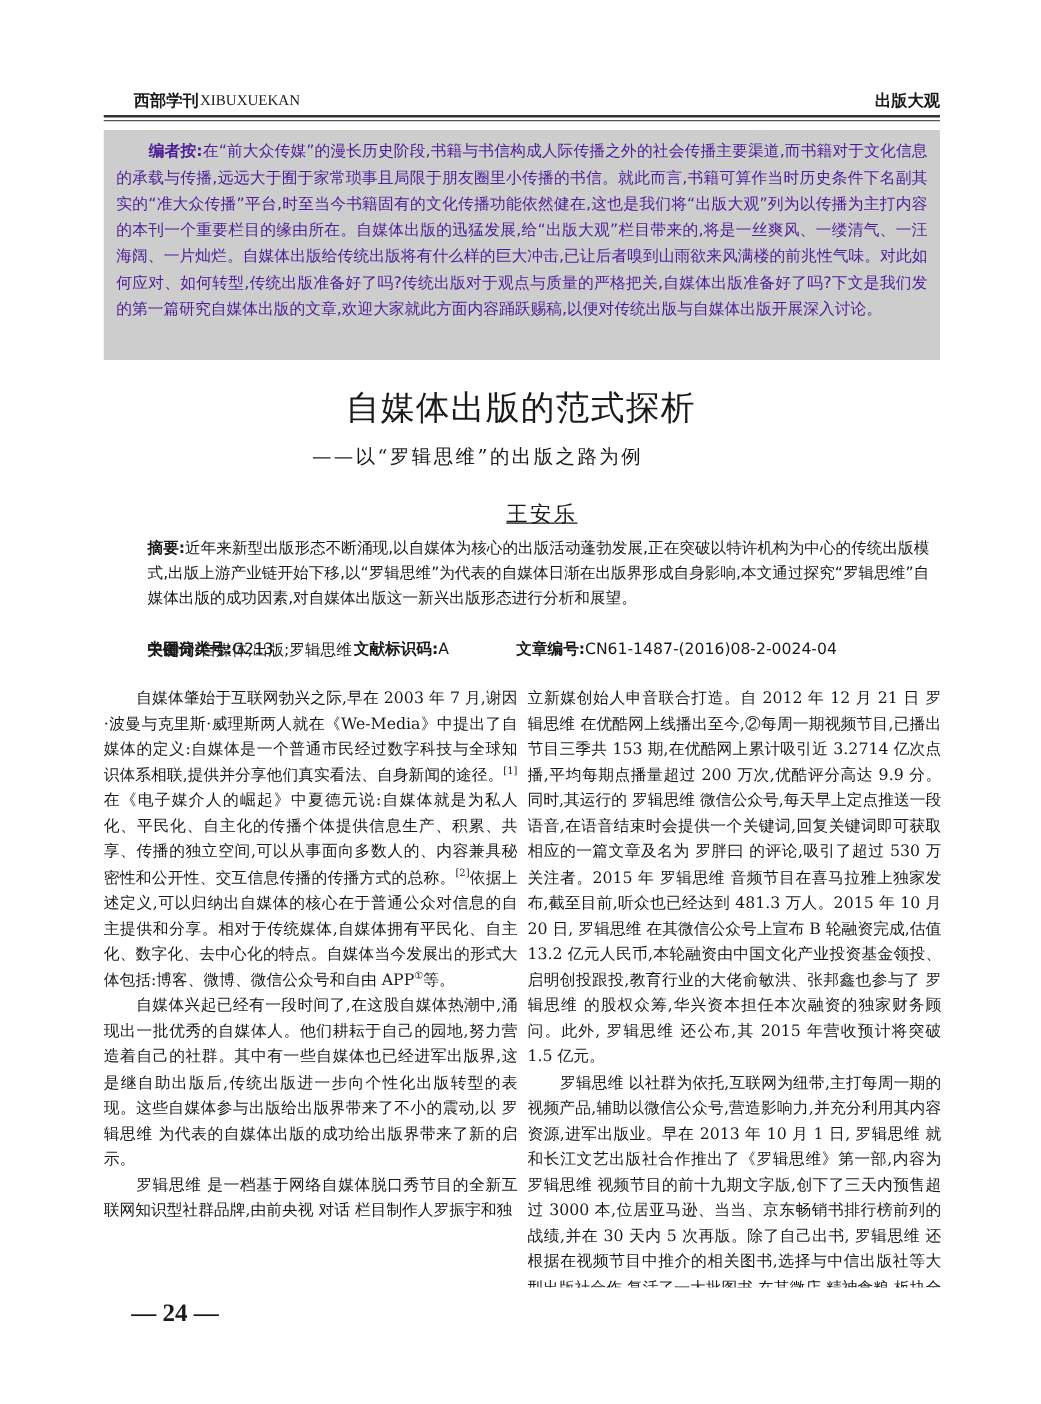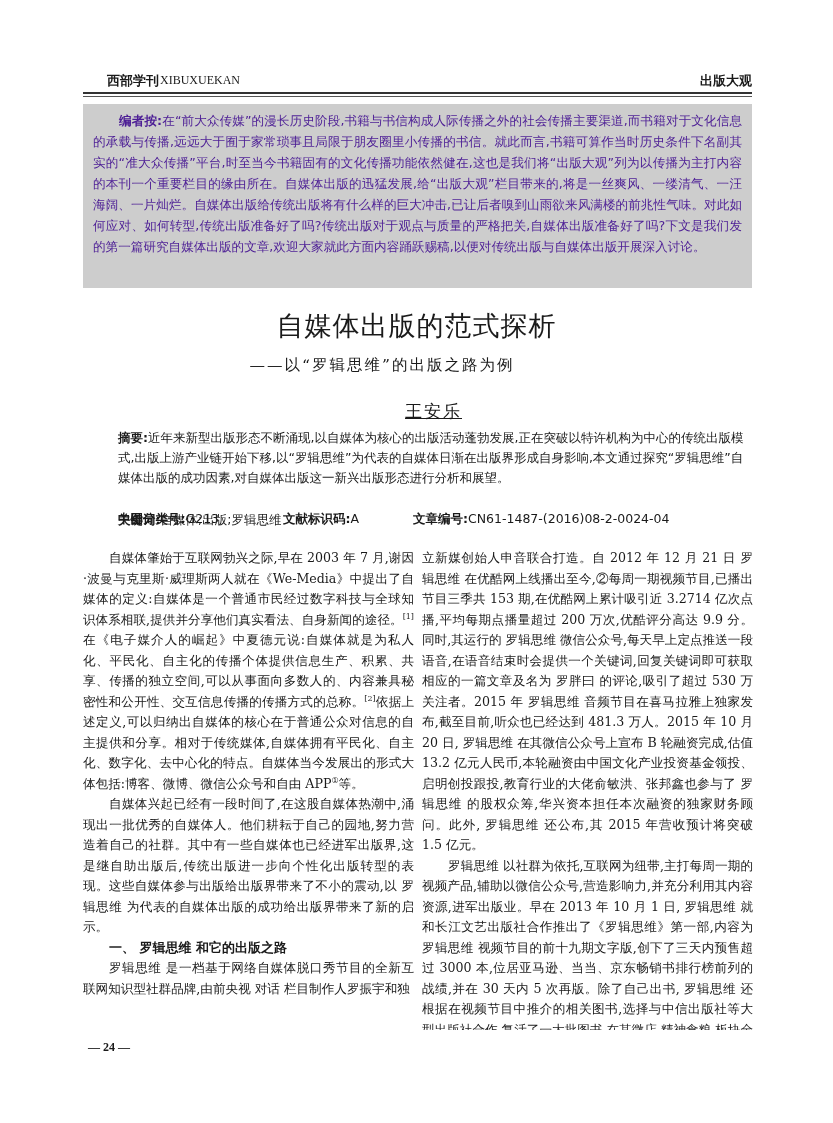--- a/index.html
+++ b/index.html
@@ -30,21 +30,21 @@
   .cls .c2 { position:absolute; left:165px; }
   .cls .c3 { position:absolute; left:295px; }
   .col { position:absolute; top:548px; width:331px; font-size:12.6px; line-height:20.5px; text-align:justify; }
   .col-left { left:83px; }
   .col-right { left:422px; }
   .h-center { text-align:center; font-family:"DejaVu Sans","Liberation Sans",sans-serif; font-weight:bold; font-size:13px; }
   .para { text-indent:26px; margin:0; }
   .para-noindent { margin:0; }
   .section-head { font-family:"DejaVu Sans","Liberation Sans",sans-serif; font-weight:bold; font-size:13px; padding-left:26px; margin:0; }
   sup { font-size:8px; line-height:0; }
-  .page-num { position:absolute; left:88px; top:1040px; font-size:12px; font-weight:bold; font-family:"Liberation Serif",serif; }
+  .page-num { position:absolute; left:105px; top:1040px; font-size:20px; font-weight:bold; font-family:"Liberation Serif",serif; }
 </style>
 </head>
 <body>
 
 <div class="header">
   <span class="journal">西部学刊</span>
   <span class="journal-en">XIBUXUEKAN</span>
   <span class="section">出版大观</span>
 </div>
 <div class="rule1"></div>
@@ -64,21 +64,20 @@
 
 <div class="meta-row cls">
   <span class="c1"><span class="bl">中图分类号:</span><span>G213</span></span>
   <span class="c2"><span class="bl">文献标识码:</span><span>A</span></span>
   <span class="c3"><span class="bl">文章编号:</span><span>CN61-1487-(2016)08-2-0024-04</span></span>
 </div>
 
 <div class="col col-left" style="height: 482px; overflow: hidden;">
   <p class="para"><span>自媒体肇始于互联网勃兴之际,早在 2003 年 7 月,谢因·波曼与克里斯·威理斯两人就在《We-Media》中提出了自媒体的定义:自媒体是一个普通市民经过数字科技与全球知识体系相联,提供并分享他们真实看法、自身新闻的途径。</span><sup>[1]</sup><span>在《电子媒介人的崛起》中夏德元说:自媒体就是为私人化、平民化、自主化的传播个体提供信息生产、积累、共享、传播的独立空间,可以从事面向多数人的、内容兼具秘密性和公开性、交互信息传播的传播方式的总称。</span><sup>[2]</sup><span>依据上述定义,可以归纳出自媒体的核心在于普通公众对信息的自主提供和分享。相对于传统媒体,自媒体拥有平民化、自主化、数字化、去中心化的特点。自媒体当今发展出的形式大体包括:博客、微博、微信公众号和自由 APP</span><sup>①</sup><span>等。</span></p>
   <p class="para"><span>自媒体兴起已经有一段时间了,在这股自媒体热潮中,涌现出一批优秀的自媒体人。他们耕耘于自己的园地,努力营造着自己的社群。其中有一些自媒体也已经进军出版界,这是继自助出版后,传统出版进一步向个性化出版转型的表现。这些自媒体参与出版给出版界带来了不小的震动,以 罗辑思维 为代表的自媒体出版的成功给出版界带来了新的启示。</span></p>
-  <p class="section-head">一、 罗辑思维 和它的出版之路</p>
   <p class="para" id="p3">罗辑思维 是一档基于网络自媒体脱口秀节目的全新互联网知识型社群品牌,由前央视 对话 栏目制作人罗振宇和独</p>
 </div>
 
 <div class="col col-right" style="height: 482px; overflow: hidden;">
     <p class="para-noindent">立新媒创始人申音联合打造。自 2012 年 12 月 21 日 罗辑思维 在优酷网上线播出至今,②每周一期视频节目,已播出节目三季共 153 期,在优酷网上累计吸引近 3.2714 亿次点播,平均每期点播量超过 200 万次,优酷评分高达 9.9 分。同时,其运行的 罗辑思维 微信公众号,每天早上定点推送一段语音,在语音结束时会提供一个关键词,回复关键词即可获取相应的一篇文章及名为 罗胖曰 的评论,吸引了超过 530 万关注者。2015 年 罗辑思维 音频节目在喜马拉雅上独家发布,截至目前,听众也已经达到 481.3 万人。2015 年 10 月 20 日, 罗辑思维 在其微信公众号上宣布 B 轮融资完成,估值 13.2 亿元人民币,本轮融资由中国文化产业投资基金领投、启明创投跟投,教育行业的大佬俞敏洪、张邦鑫也参与了 罗辑思维 的股权众筹,华兴资本担任本次融资的独家财务顾问。此外, 罗辑思维 还公布,其 2015 年营收预计将突破 1.5 亿元。</p>
   <p class="para"><span>罗辑思维 以社群为依托,互联网为纽带,主打每周一期的视频产品,辅助以微信公众号,营造影响力,并充分利用其内容资源,进军出版业。早在 2013 年 10 月 1 日, 罗辑思维 就和长江文艺出版社合作推出了《罗辑思维》第一部,内容为 罗辑思维 视频节目的前十九期文字版,创下了三天内预售超过 3000 本,位居亚马逊、当当、京东畅销书排行榜前列的战绩,并在 30 天内 5 次再版。除了自己出书, 罗辑思维 还根据在视频节目中推介的相关图书,选择与中信出版社等大型出版社合作,复活了一大批图书,在其微店 精神食粮 板块全网独家销售,复活</span></p>
 </div>
 
 <div class="page-num">— 24 —</div>
 

